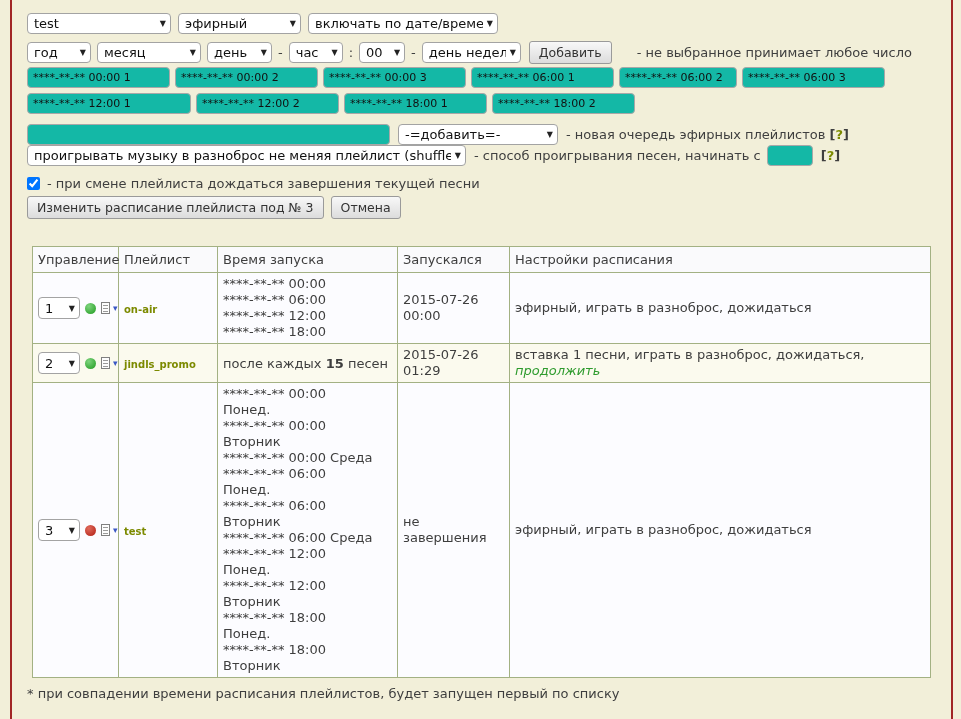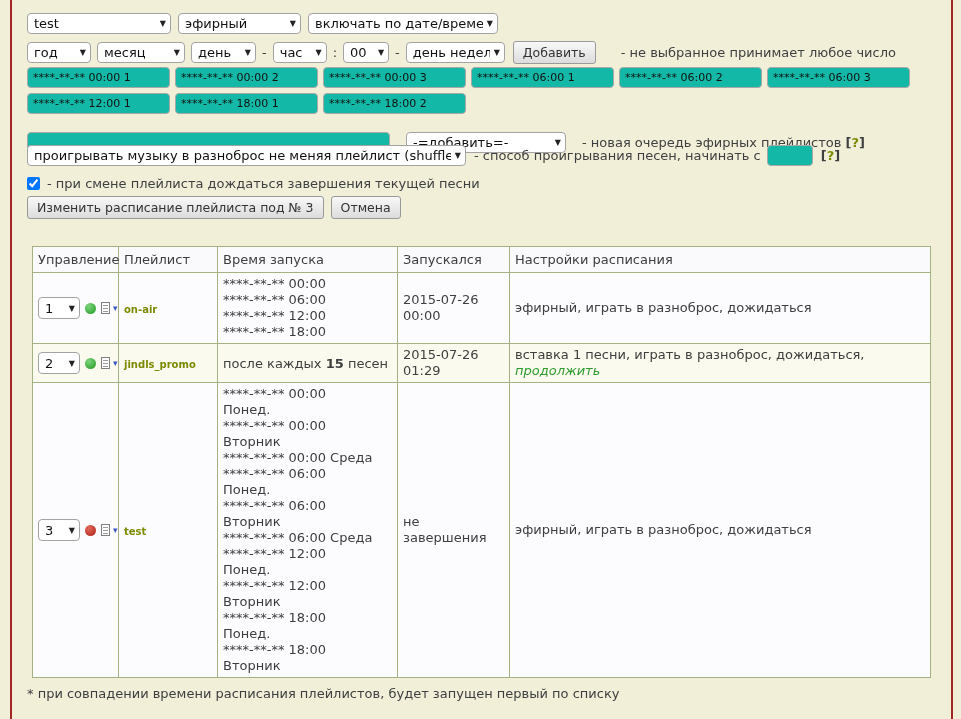--- a/index.html
+++ b/index.html
@@ -79,21 +79,21 @@
       <span class="sel-t">включать по дате/времени</span>
       <span class="arr">▼</span>
     </div>
   </div>
 
   <div class="row" style="top:41px; column-gap:6px">
     <div class="sel" style="width:64px">
       <span class="sel-t">год</span>
       <span class="arr">▼</span>
     </div>
-    <div class="sel" style="width:88px">
+    <div class="sel" style="width:104px">
       <span class="sel-t">месяц</span>
       <span class="arr">▼</span>
     </div>
     <div class="sel" style="width:65px">
       <span class="sel-t">день</span>
       <span class="arr">▼</span>
     </div>
     <span class="lbl">-</span>
     <div class="sel" style="width:54px">
       <span class="sel-t">час</span>
@@ -111,31 +111,32 @@
     </div>
     <button class="btn" style="margin-left:2px">Добавить</button>
     <span class="lbl" style="margin-left:19px">- не выбранное принимает любое число</span>
   </div>
 
   <div class="row" style="top:67px; column-gap:5px">
     <input class="txt" style="width: 143px;" value="****-**-** 00:00 1">
     <input class="txt" style="width: 143px;" value="****-**-** 00:00 2">
     <input class="txt" style="width: 143px;" value="****-**-** 00:00 3">
     <input class="txt" style="width: 143px;" value="****-**-** 06:00 1">
-    <input class="txt" style="width: 143px;" value="****-**-** 06:00 2">
+    <input class="txt" style="width: 118px;" value="****-**-** 06:00 2">
     <input class="txt" style="width: 143px;" value="****-**-** 06:00 3">
   </div>
 
   <div class="row" style="top:93px; column-gap:5px">
-    <input class="txt" style="width: 143px;" value="****-**-** 12:00 1">
+    <input class="txt" style="width: 164px;" value="****-**-** 12:00 1">
+    <input class="txt" style="width: 143px;" value="****-**-** 12:00 2">
     <input class="txt" style="width: 143px;" value="****-**-** 18:00 1">
     <input class="txt" style="width: 143px;" value="****-**-** 18:00 2">
   </div>
 
-  <div class="row" style="top:132px; column-gap:16px">
+  <div class="row" style="top:124px; column-gap:8px">
     <input class="txt" style="width: 363px;" value="">
     <div class="sel" style="width:160px">
       <span class="sel-t">-=добавить=-</span>
       <span class="arr">▼</span>
     </div>
     <span class="lbl"><span>- новая очередь эфирных плейлистов</span> <span class="help-b">[</span><span class="help-q">?</span><span class="help-b">]</span></span>
   </div>
 
   <div class="row" style="top:145px; column-gap:8px">
     <div class="sel" style="width:439px">

